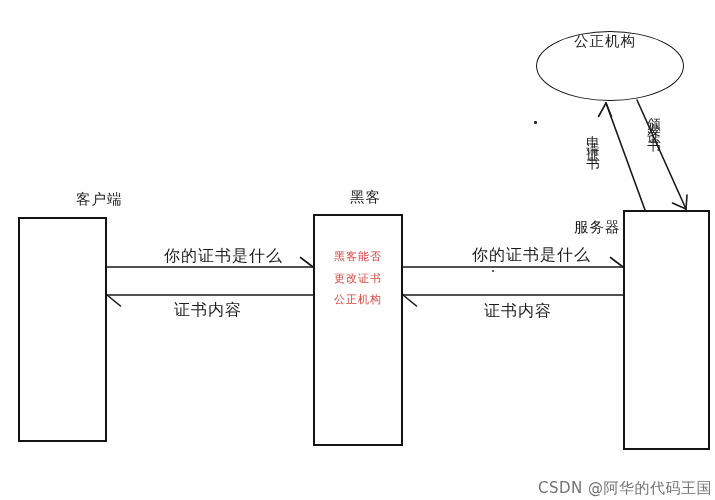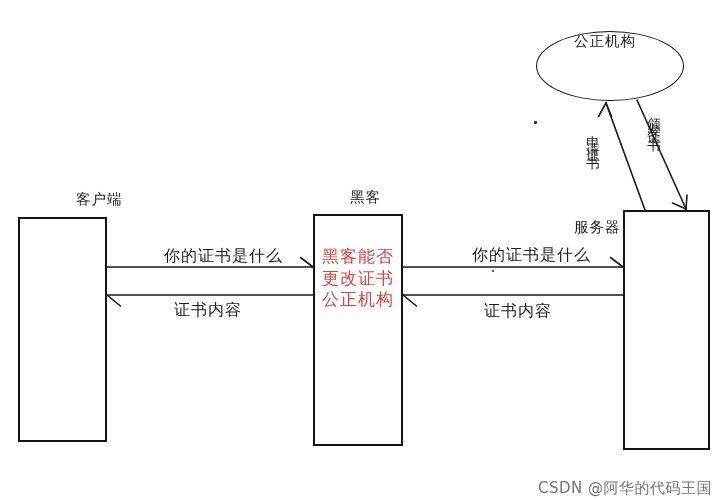--- a/index.html
+++ b/index.html
@@ -28,21 +28,21 @@
   .msg-right-request{left:456px;top:245px;}
   .msg-right-response{left:468px;top:301px;}
   .vtext{
     position:absolute;writing-mode:vertical-rl;text-orientation:upright;
     font-size:13.5px;color:#1c1c1c;letter-spacing:7px;line-height:1;
   }
   .apply-text{left:586px;top:124px;}
   .issue-text{left:647px;top:106px;}
   .hacker-question{
     position:absolute;left:313px;top:246px;width:90px;text-align:center;
-    font-size:17px;line-height:21.5px;color:#de453e;font-weight:500;letter-spacing:1px;
+    font-size:11px;line-height:21.5px;color:#de453e;font-weight:500;letter-spacing:1px;
   }
   .watermark-center{
     position:absolute;left:172px;top:399px;font-size:38px;font-weight:700;
     color:#b9d0b2;letter-spacing:6px;white-space:nowrap;
   }
   .credit{
     position:absolute;right:3px;top:479px;font-size:15px;color:#737373;
     letter-spacing:0.5px;white-space:nowrap;
   }
   .dot{position:absolute;background:#2a2a2a;border-radius:1px;}

